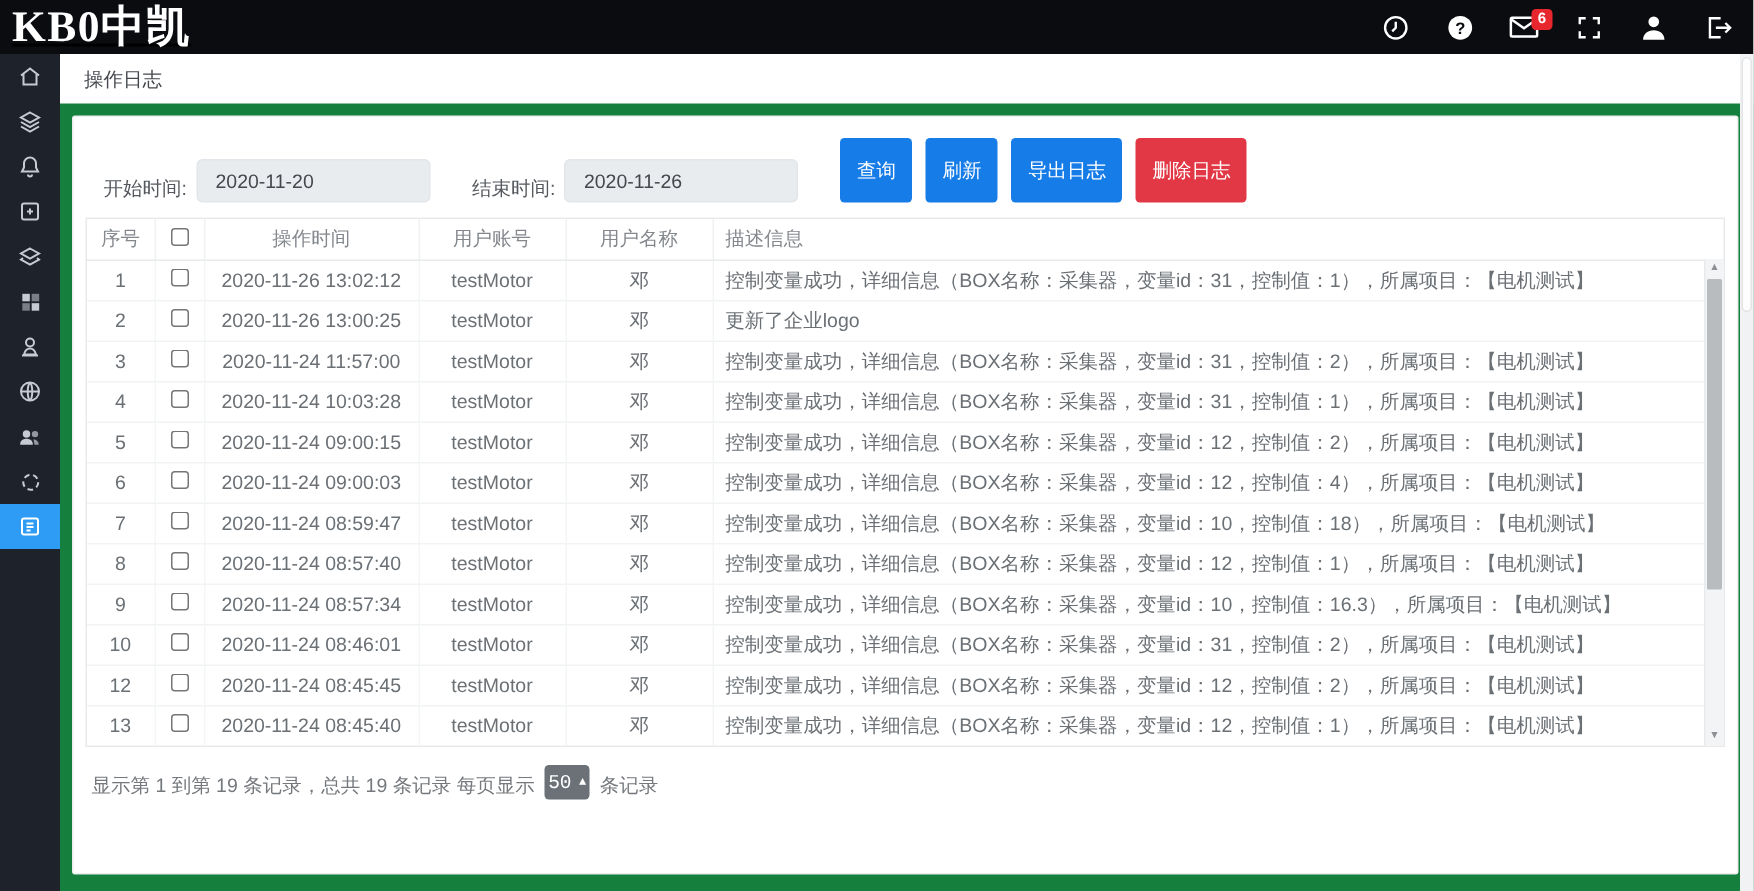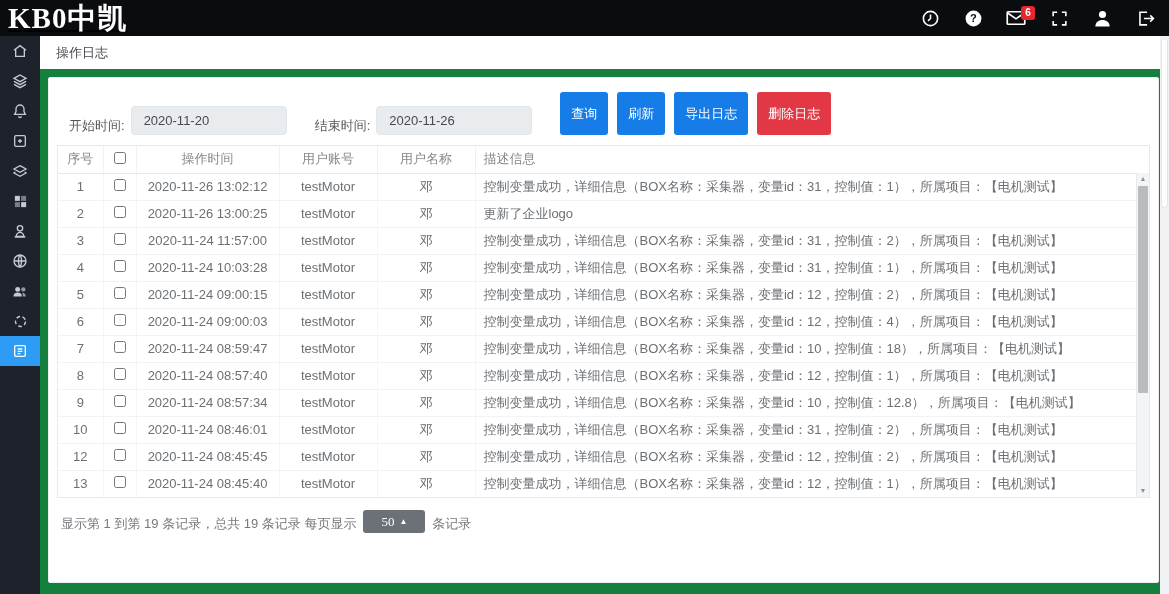--- a/index.html
+++ b/index.html
@@ -67,22 +67,22 @@
   .tbl-scroll .arrow { position:absolute; left:0; width:100%; text-align:center;
     font-size:7px; color:#8d9094; line-height:10px; }
   .tbl-scroll .arrow.up { top:1px; } .tbl-scroll .arrow.down { bottom:1px; }
   .tbl-thumb { position:absolute; left:1px; right:1px; top:13px; height:64%;
     background:#b9bcbf; border-radius:1px; }
 
   
   .pagination { display:flex; align-items:flex-end; margin:12px 0 0 4px;
     font-size:13px; color:#75797d; }
   .page-size { display:inline-flex; align-items:center; gap:5px; background:#6b7176;
-    color:#fff; border:none; border-radius:3px; height:23px; padding:0 18px; margin:0 7px;
-    font-size:13px; cursor:pointer; font-family:Liberation Serif, serif; }
+    color:#fff; border:none; border-radius:3px; height:23px; padding:0 2px; margin:0 7px;
+    font-size:13px; cursor:pointer; font-family:Liberation Mono, monospace; }
   .page-size .caret { font-size:8px; line-height:8px; }
 
   
   .page-scrollbar { position:absolute; top:36px; right:0; bottom:0; width:9px;
     background:#f1f2f3; z-index:6; }
   .page-scrollbar .thumb { position:absolute; top:2px; left:1px; right:1px; height:170px;
     background:#fdfdfd; border:1px solid #e3e4e6; border-radius:4px; }
 </style>
 </head>
 <body>
@@ -316,21 +316,21 @@
     <td class="desc">控制变量成功，详细信息（BOX名称：采集器，变量id：12，控制值：1），所属项目：【电机测试】</td>
   </tr>
 
   <tr>
     <td>9</td>
     <td>
       <input type="checkbox" style=""></td>
     <td>2020-11-24 08:57:34</td>
     <td>testMotor</td>
     <td>邓</td>
-    <td class="desc">控制变量成功，详细信息（BOX名称：采集器，变量id：10，控制值：12.8），所属项目：【电机测试】</td>
+    <td class="desc">控制变量成功，详细信息（BOX名称：采集器，变量id：10，控制值：16.3），所属项目：【电机测试】</td>
   </tr>
 
   <tr>
     <td>10</td>
     <td>
       <input type="checkbox" style=""></td>
     <td>2020-11-24 08:46:01</td>
     <td>testMotor</td>
     <td>邓</td>
     <td class="desc">控制变量成功，详细信息（BOX名称：采集器，变量id：31，控制值：2），所属项目：【电机测试】</td>

